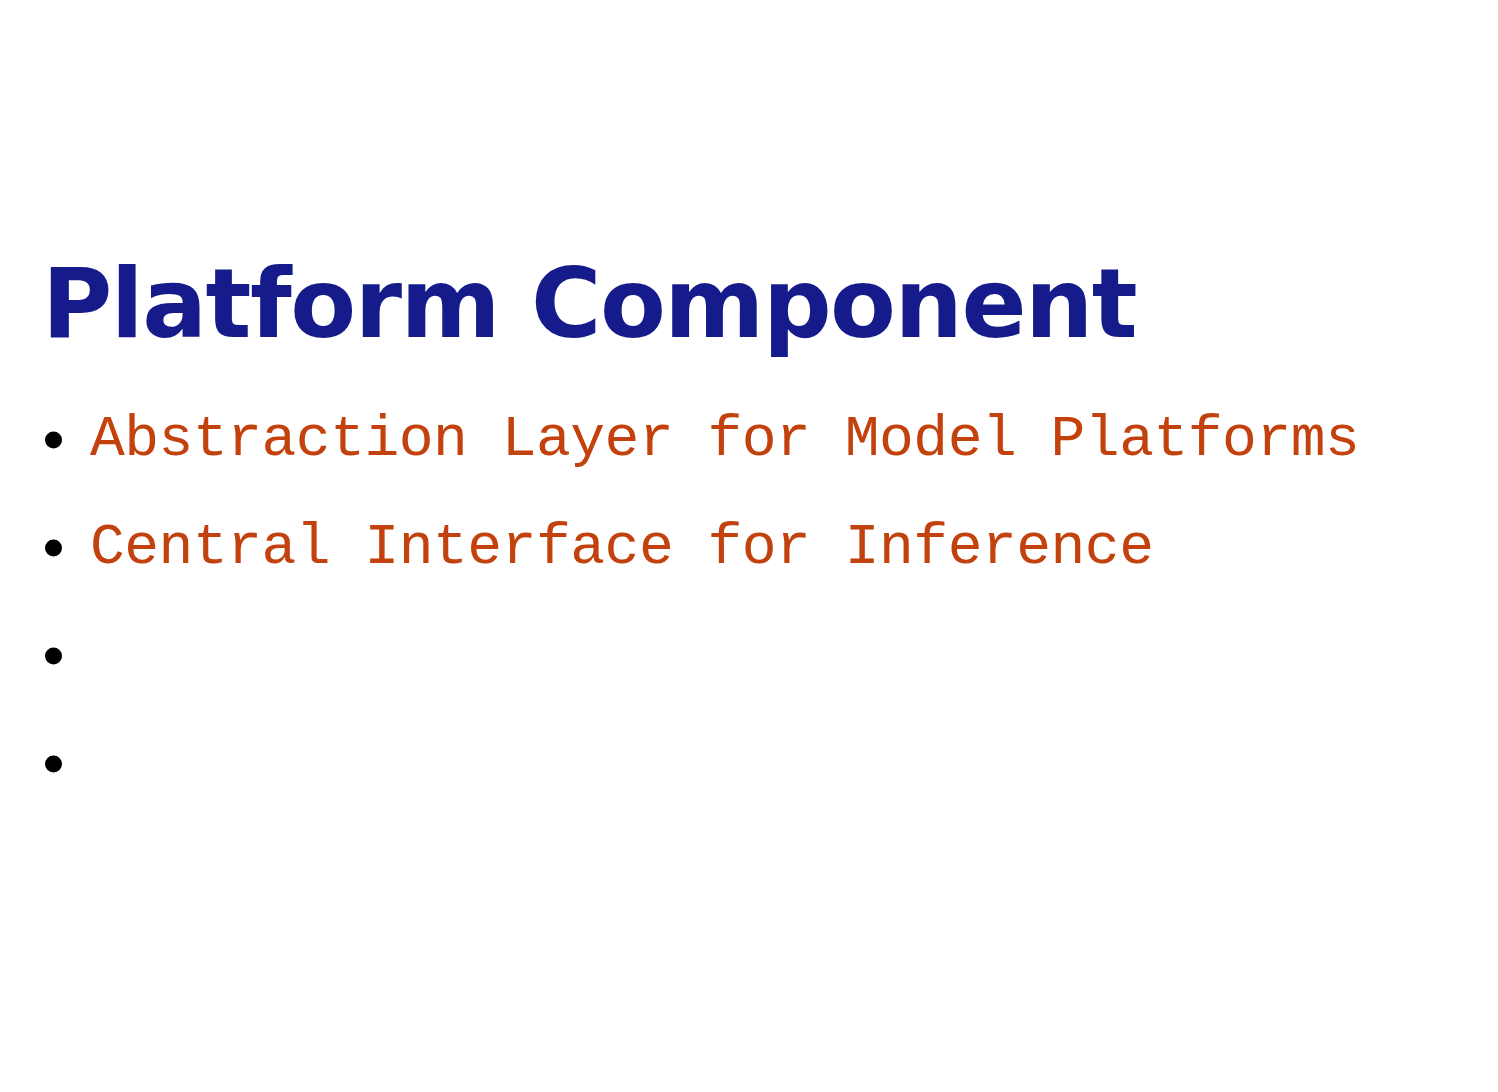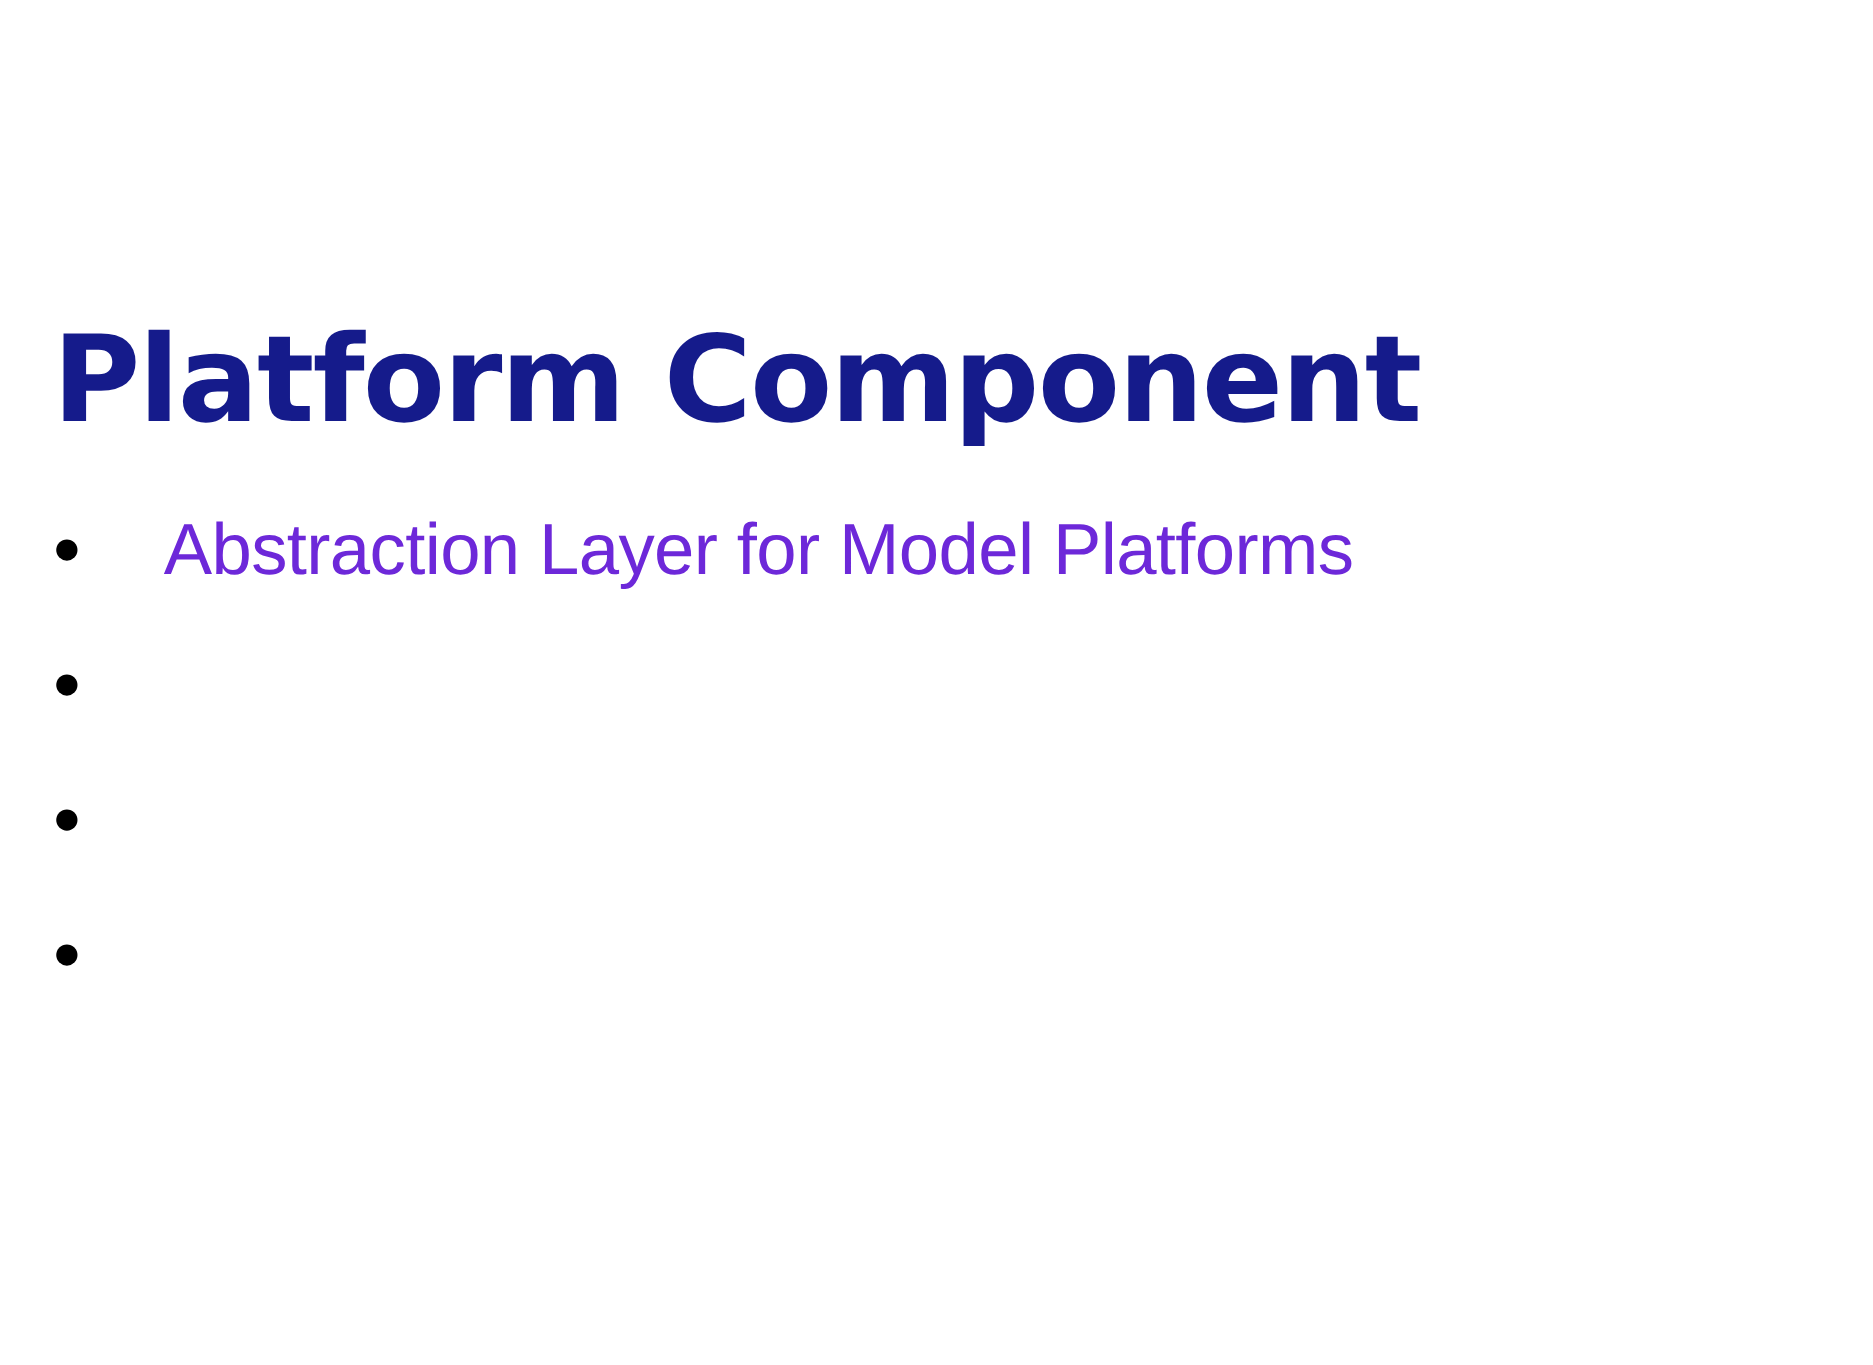--- a/index.html
+++ b/index.html
@@ -53,28 +53,27 @@
     left: 1px;
     top: 50%;
     transform: translateY(-50%);
     width: 17px;
     height: 17px;
     border-radius: 50%;
     background: #000000;
   }
 
   .bullet-text {
-    font-family: Liberation Sans, sans-serif;
+    font-family: Liberation Mono, monospace;
     font-size: 58px;
     font-weight: 400;
-    color: #6d28d9;
+    color: #c2410c;
     line-height: 1.0;
     letter-spacing: -0.5px;
     white-space: nowrap;
-    margin-left: 41px;
   }
 
   .page-badge {
     position: absolute;
     left: 1450px;
     top: 1045px;
     width: 41px;
     height: 36px;
     background: #6d28d9;
     display: flex;
@@ -99,20 +98,21 @@
 
   <ul class="bullet-list">
 
     <li class="bullet-item">
       <span class="bullet-marker"></span>
       <span class="bullet-text">Abstraction Layer for Model Platforms</span>
     </li>
 
     <li class="bullet-item">
       <span class="bullet-marker"></span>
+      <span class="bullet-text">Central Interface for Inference</span>
     </li>
 
     <li class="bullet-item">
       <span class="bullet-marker"></span>
     </li>
 
     <li class="bullet-item">
       <span class="bullet-marker"></span>
     </li>
 

